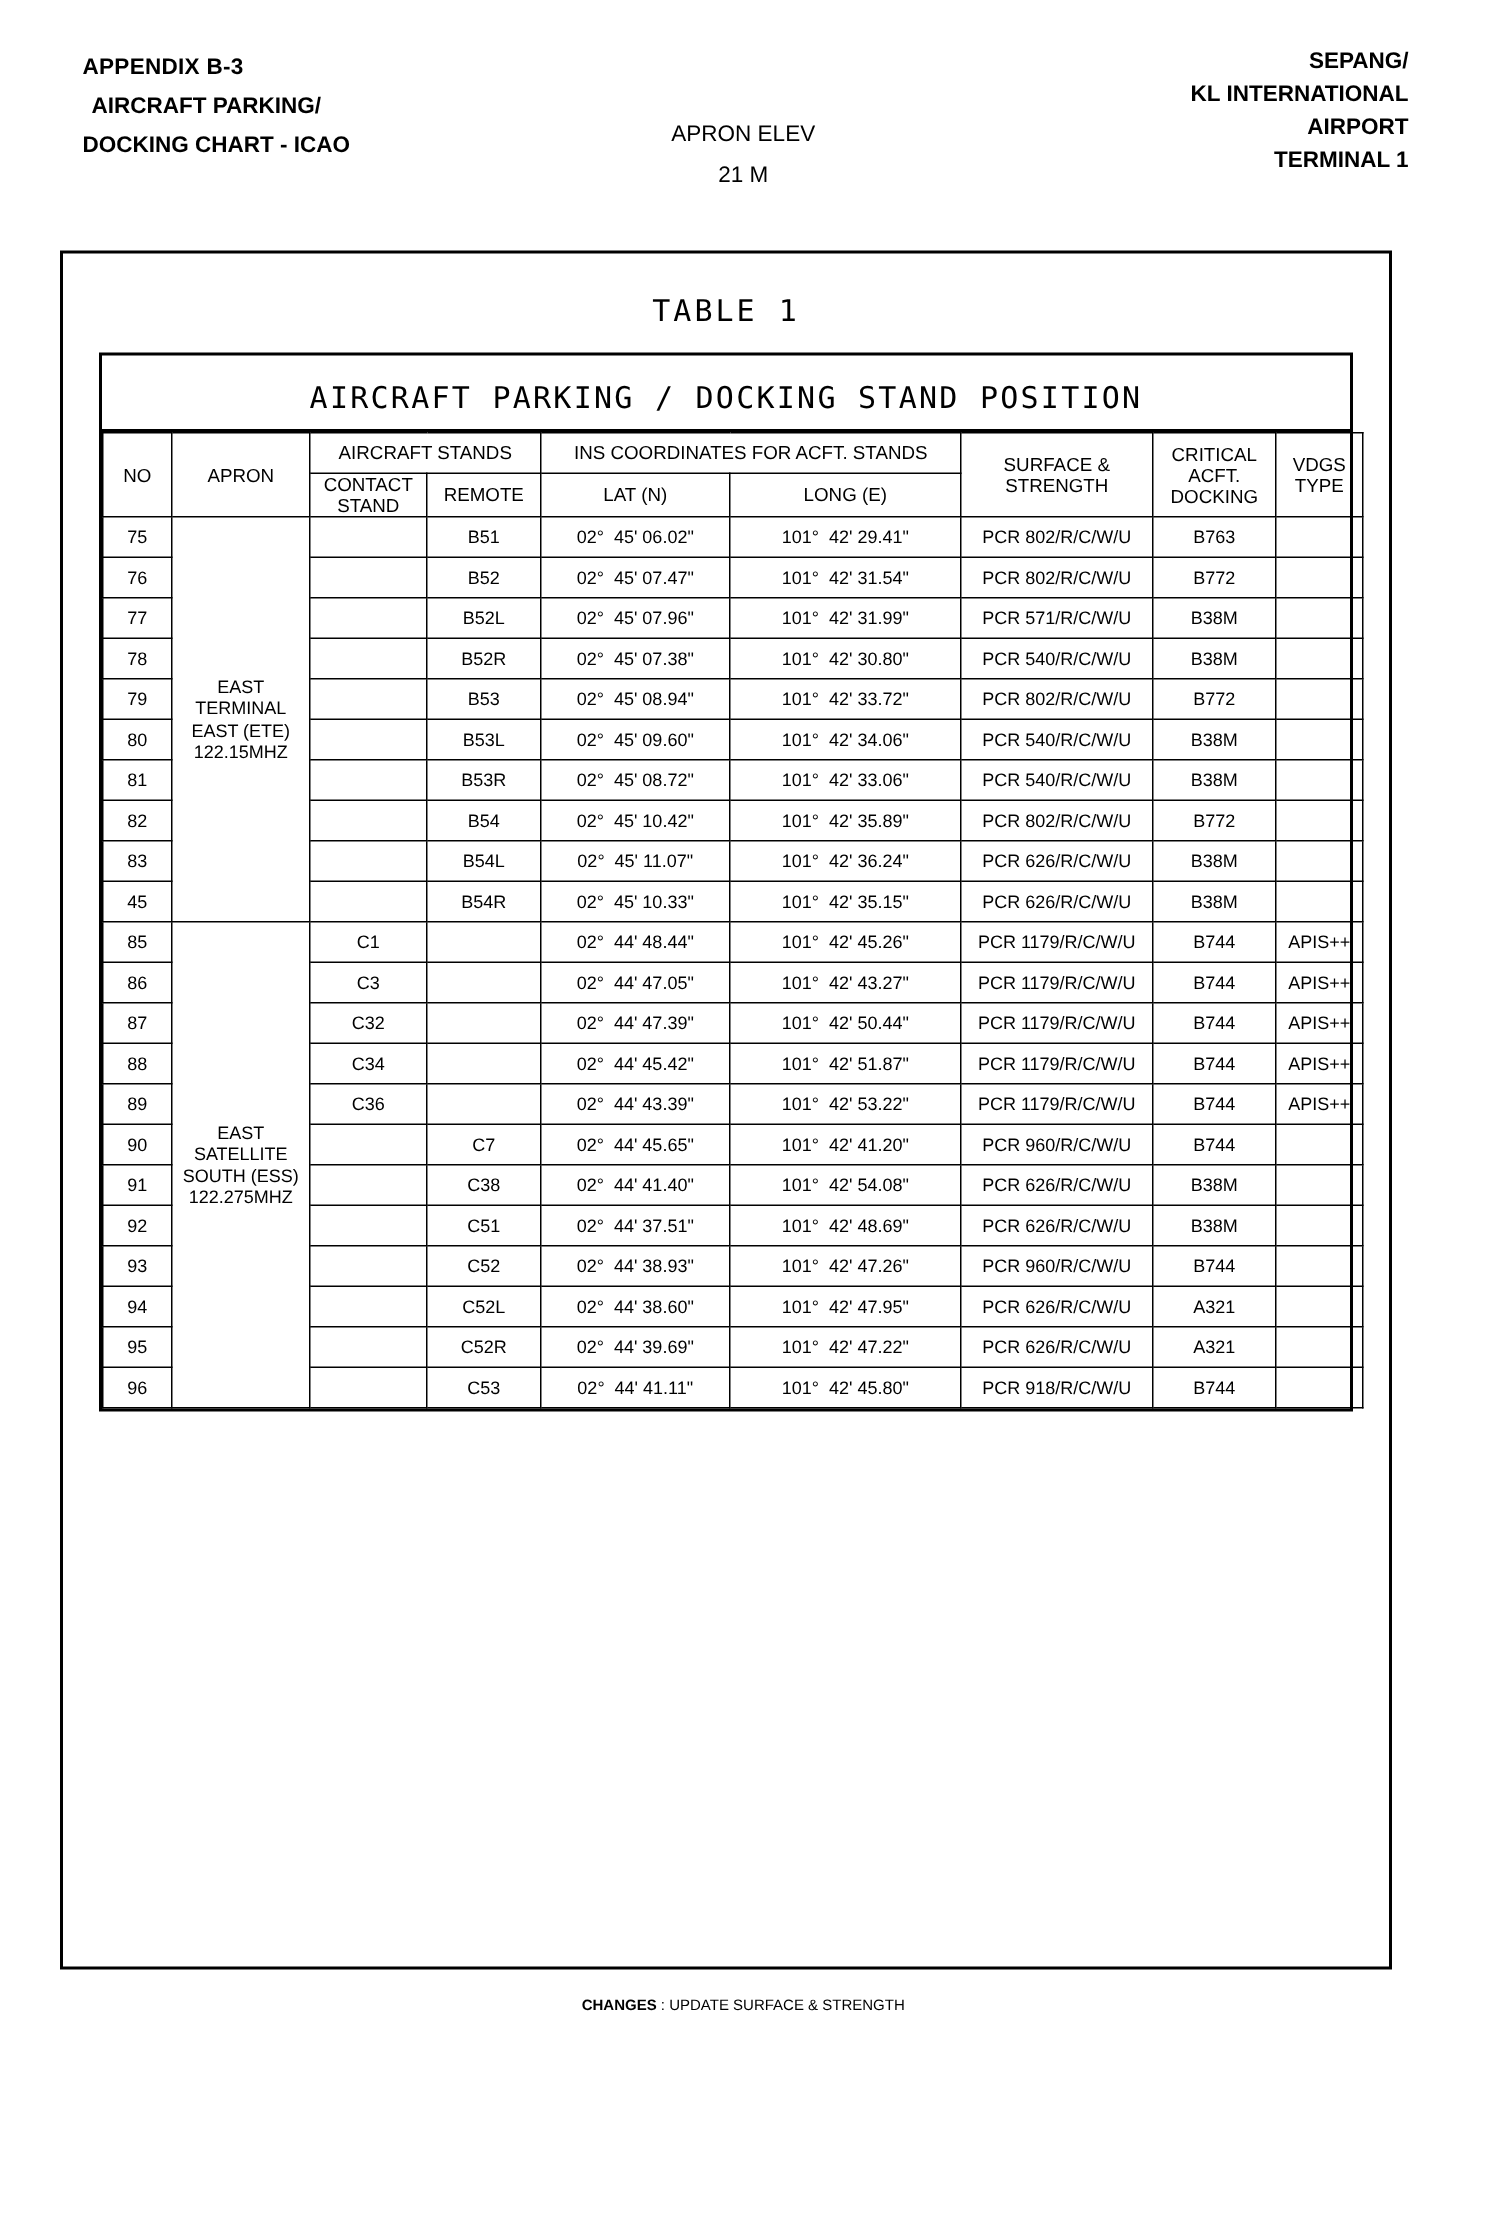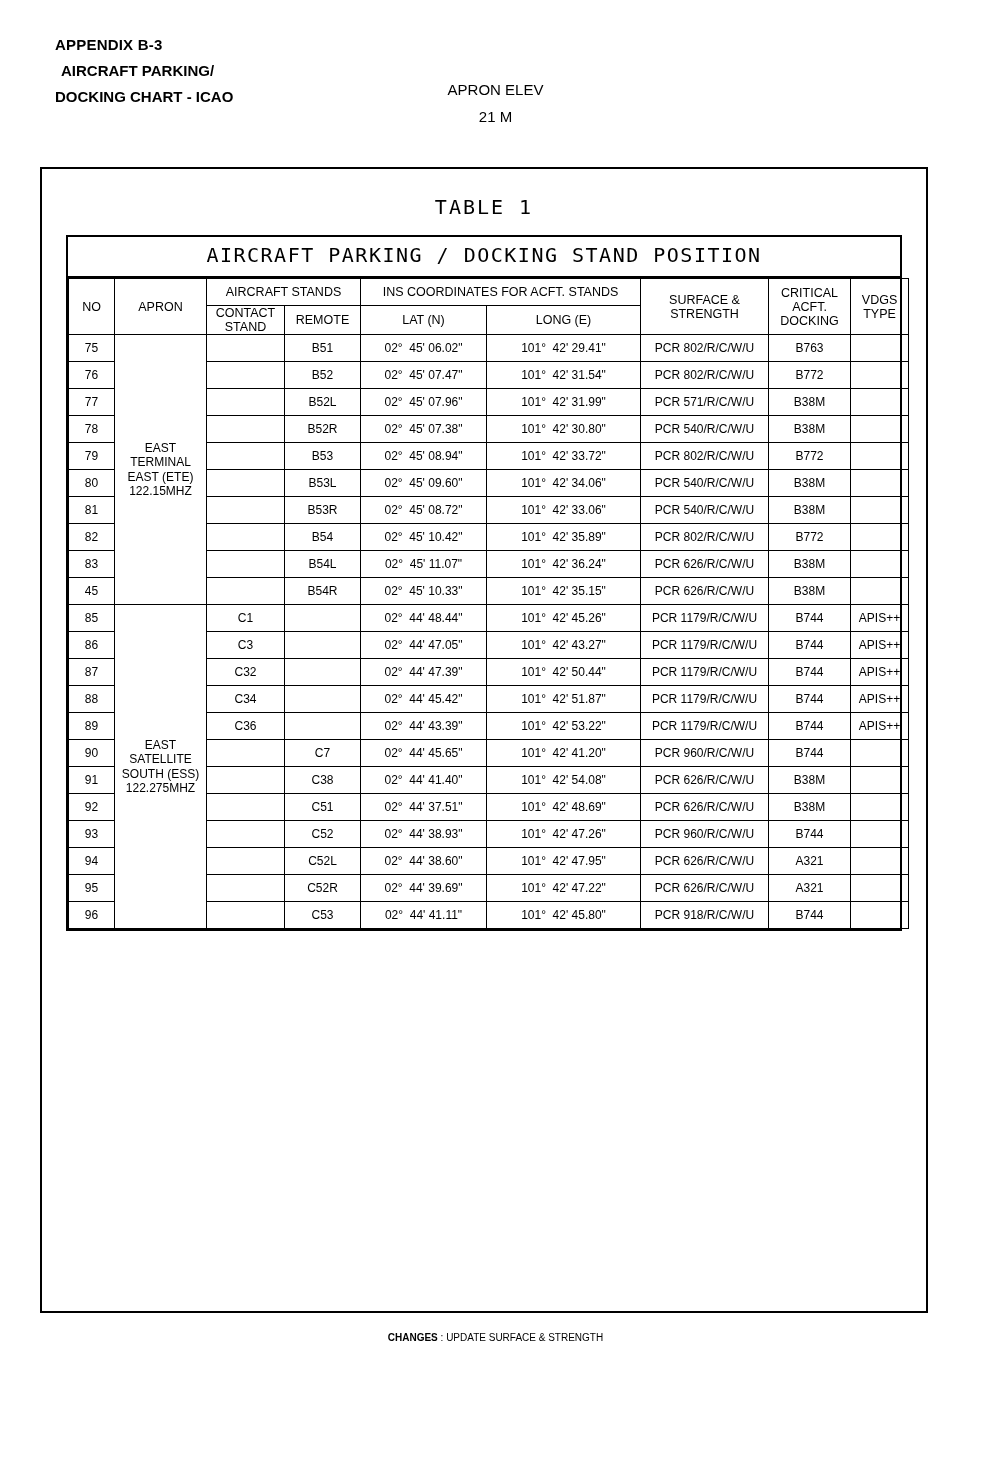--- a/index.html
+++ b/index.html
@@ -76,21 +76,21 @@
     margin: 16px 24px 0 24px;
     border: 2px solid #000;
     box-sizing: border-box;
   }
 
   .tbl-title {
     text-align: center;
     font-family: "DejaVu Sans Mono", monospace;
     font-size: 20px;
     letter-spacing: 1.5px;
-    padding: 6px 0 9px 0;
+    padding: 16px 0 9px 0;
     border-bottom: 2px solid #000;
   }
 
   table.grid {
     border-collapse: collapse;
     width: 100%;
     table-layout: fixed;
   }
   table.grid td, table.grid th {
     border: 1px solid #000;
@@ -145,20 +145,26 @@
     <div class="line1">APPENDIX B-3</div>
     <div class="line2">AIRCRAFT PARKING/</div>
     <div class="line3">DOCKING CHART - ICAO</div>
   </div>
 
   <div class="hdr-center">
     <div>APRON ELEV</div>
     <div>21 M</div>
   </div>
 
+  <div class="hdr-right">
+    <div>SEPANG/</div>
+    <div>KL INTERNATIONAL</div>
+    <div>AIRPORT</div>
+    <div>TERMINAL 1</div>
+  </div>
 </div>
 
 <div class="frame">
 
   <div class="table-caption">TABLE 1</div>
 
   <div class="tbl-wrap">
     <div class="tbl-title">AIRCRAFT PARKING / DOCKING STAND POSITION</div>
 
     <table class="grid">

